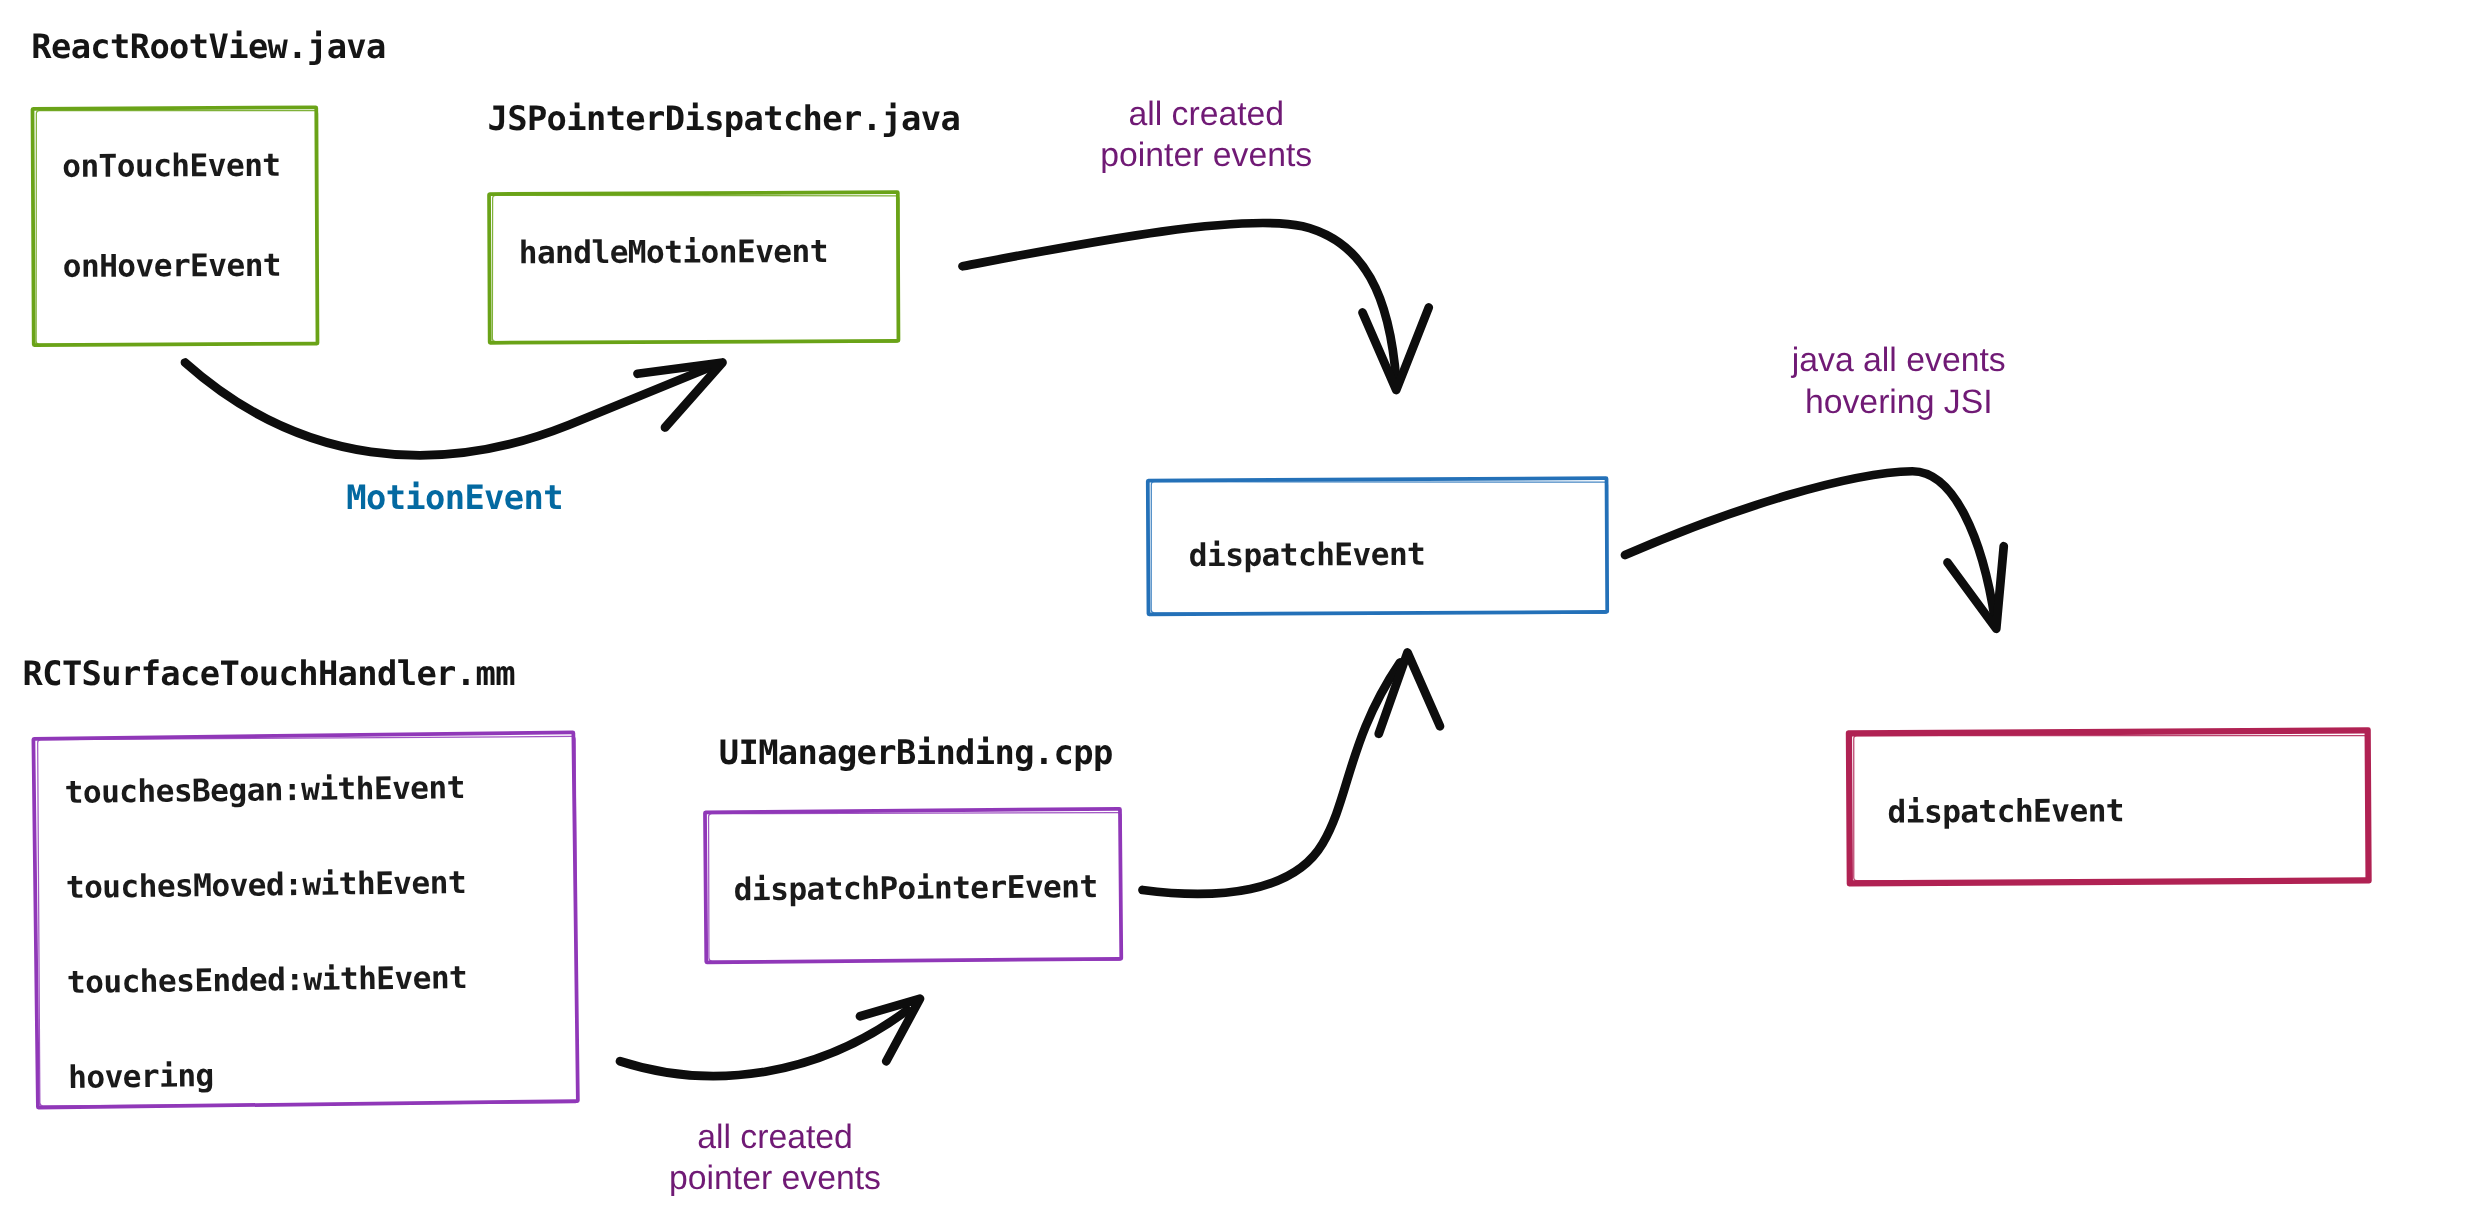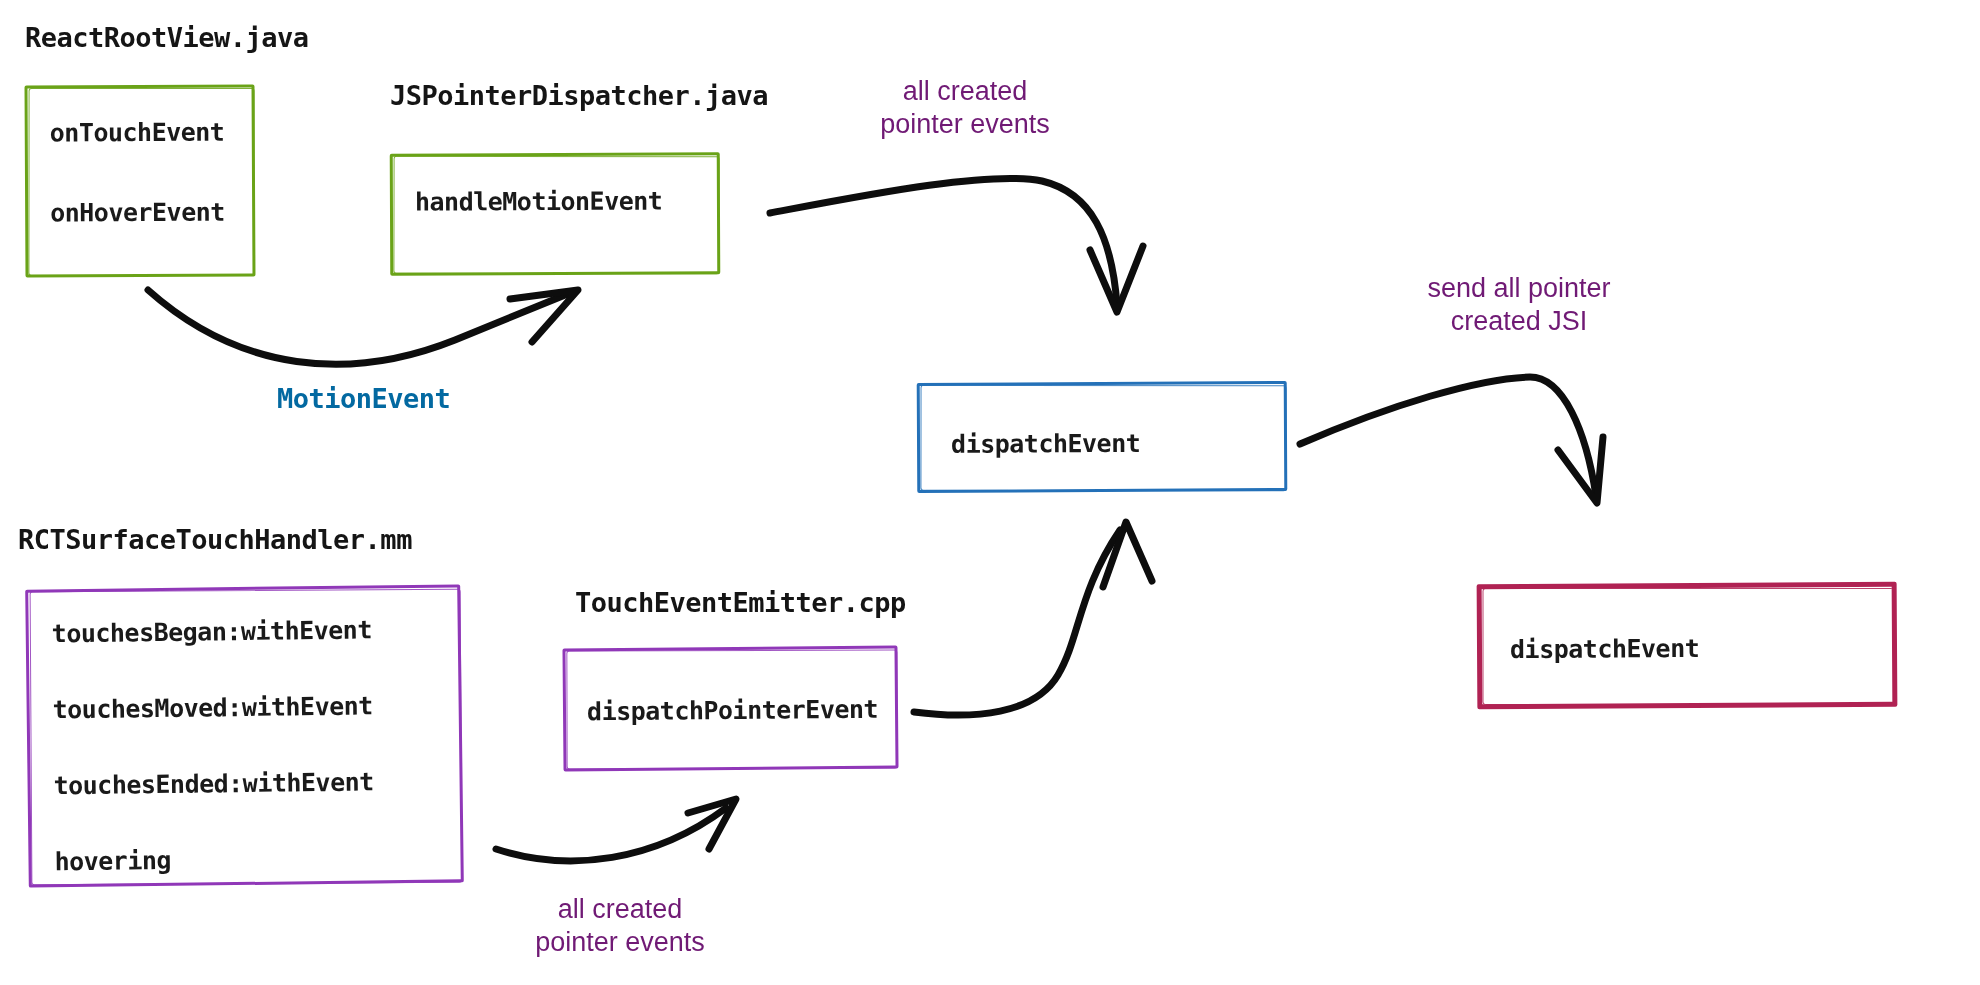--- a/index.html
+++ b/index.html
@@ -105,21 +105,21 @@
       <polyline points="688,813 736,799 709,849"></polyline>
 
       <path d="M 914 712 C 975 720, 1035 714, 1058 675 C 1080 638, 1078 592, 1120 530"></path>
       <polyline points="1103,587 1126,522 1152,581"></polyline>
     </g>
   </svg>
 
   <div class="file-title" id="title-react-root-view">ReactRootView.java</div>
   <div class="file-title" id="title-js-pointer-dispatcher">JSPointerDispatcher.java</div>
   <div class="file-title" id="title-rct-surface-touch">RCTSurfaceTouchHandler.mm</div>
-  <div class="file-title" id="title-touch-event-emitter">TouchEventEmitter.cpp</div>
+  <div class="file-title" id="title-touch-event-emitter">UIManagerBinding.cpp</div>
 
   <div class="node" id="node-react-root-view" style="border-color: rgb(106, 163, 24); --c: #6aa318;">
     <div class="method">onTouchEvent</div>
     <div class="method">onHoverEvent</div>
   </div>
 
   <div class="node" id="node-js-pointer-dispatcher" style="border-color: rgb(106, 163, 24); --c: #6aa318;">
     <div class="method">handleMotionEvent</div>
   </div>
 
@@ -143,22 +143,22 @@
   </div>
 
   <div class="mono-label" id="label-motion-event">MotionEvent</div>
 
   <div class="edge-label" id="label-pointer-events-top">
     <div>all created</div>
     <div>pointer events</div>
   </div>
 
   <div class="edge-label" id="label-jsi">
-    <div>send all pointer</div>
-    <div>created JSI</div>
+    <div>java all events</div>
+    <div>hovering JSI</div>
   </div>
 
   <div class="edge-label" id="label-pointer-events-bottom">
     <div>all created</div>
     <div>pointer events</div>
   </div>
 
 </div>
 
 </body></html>

